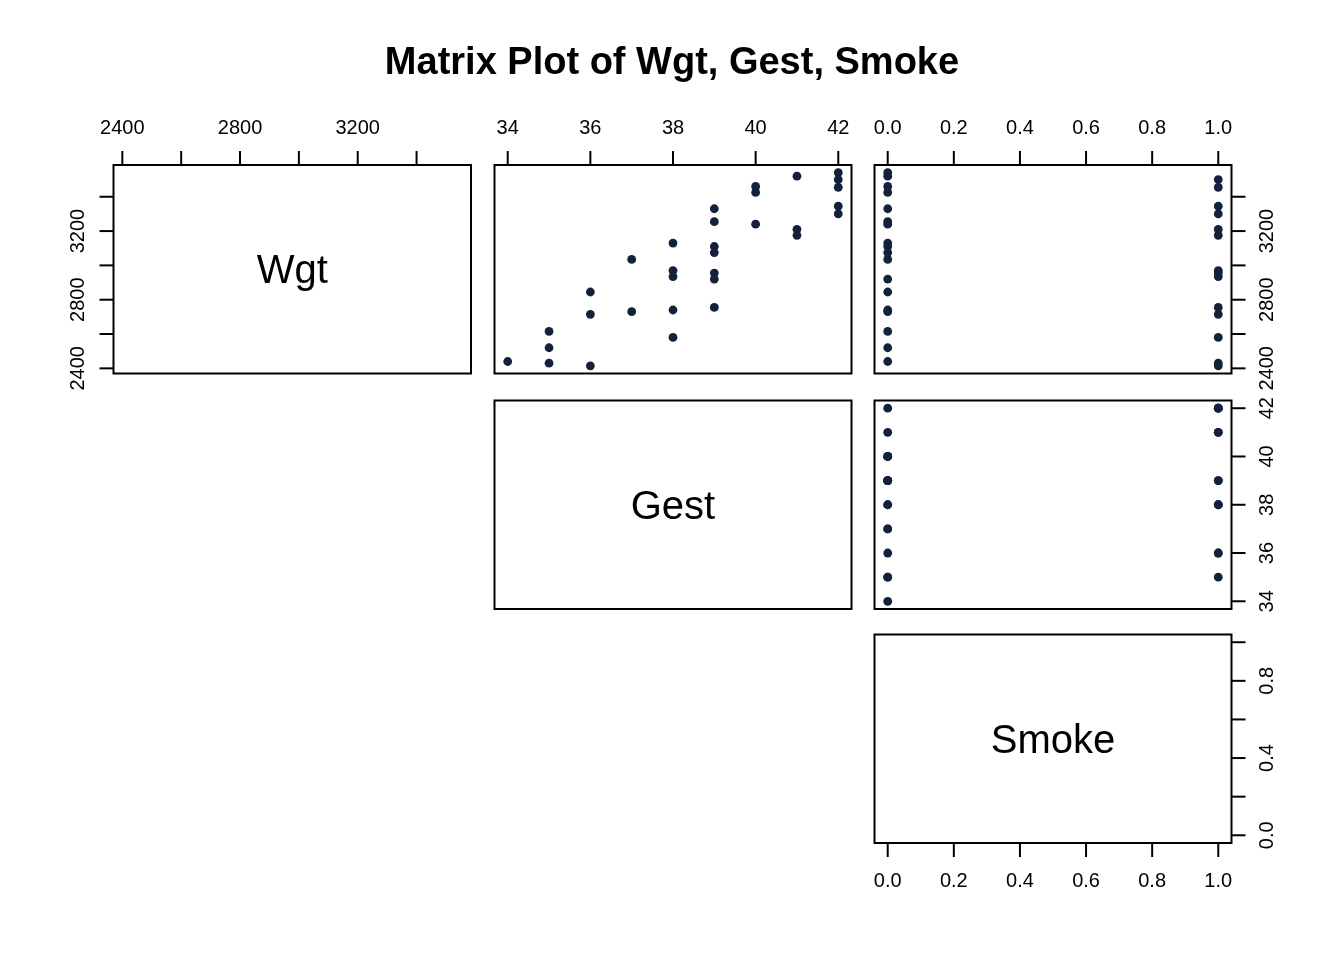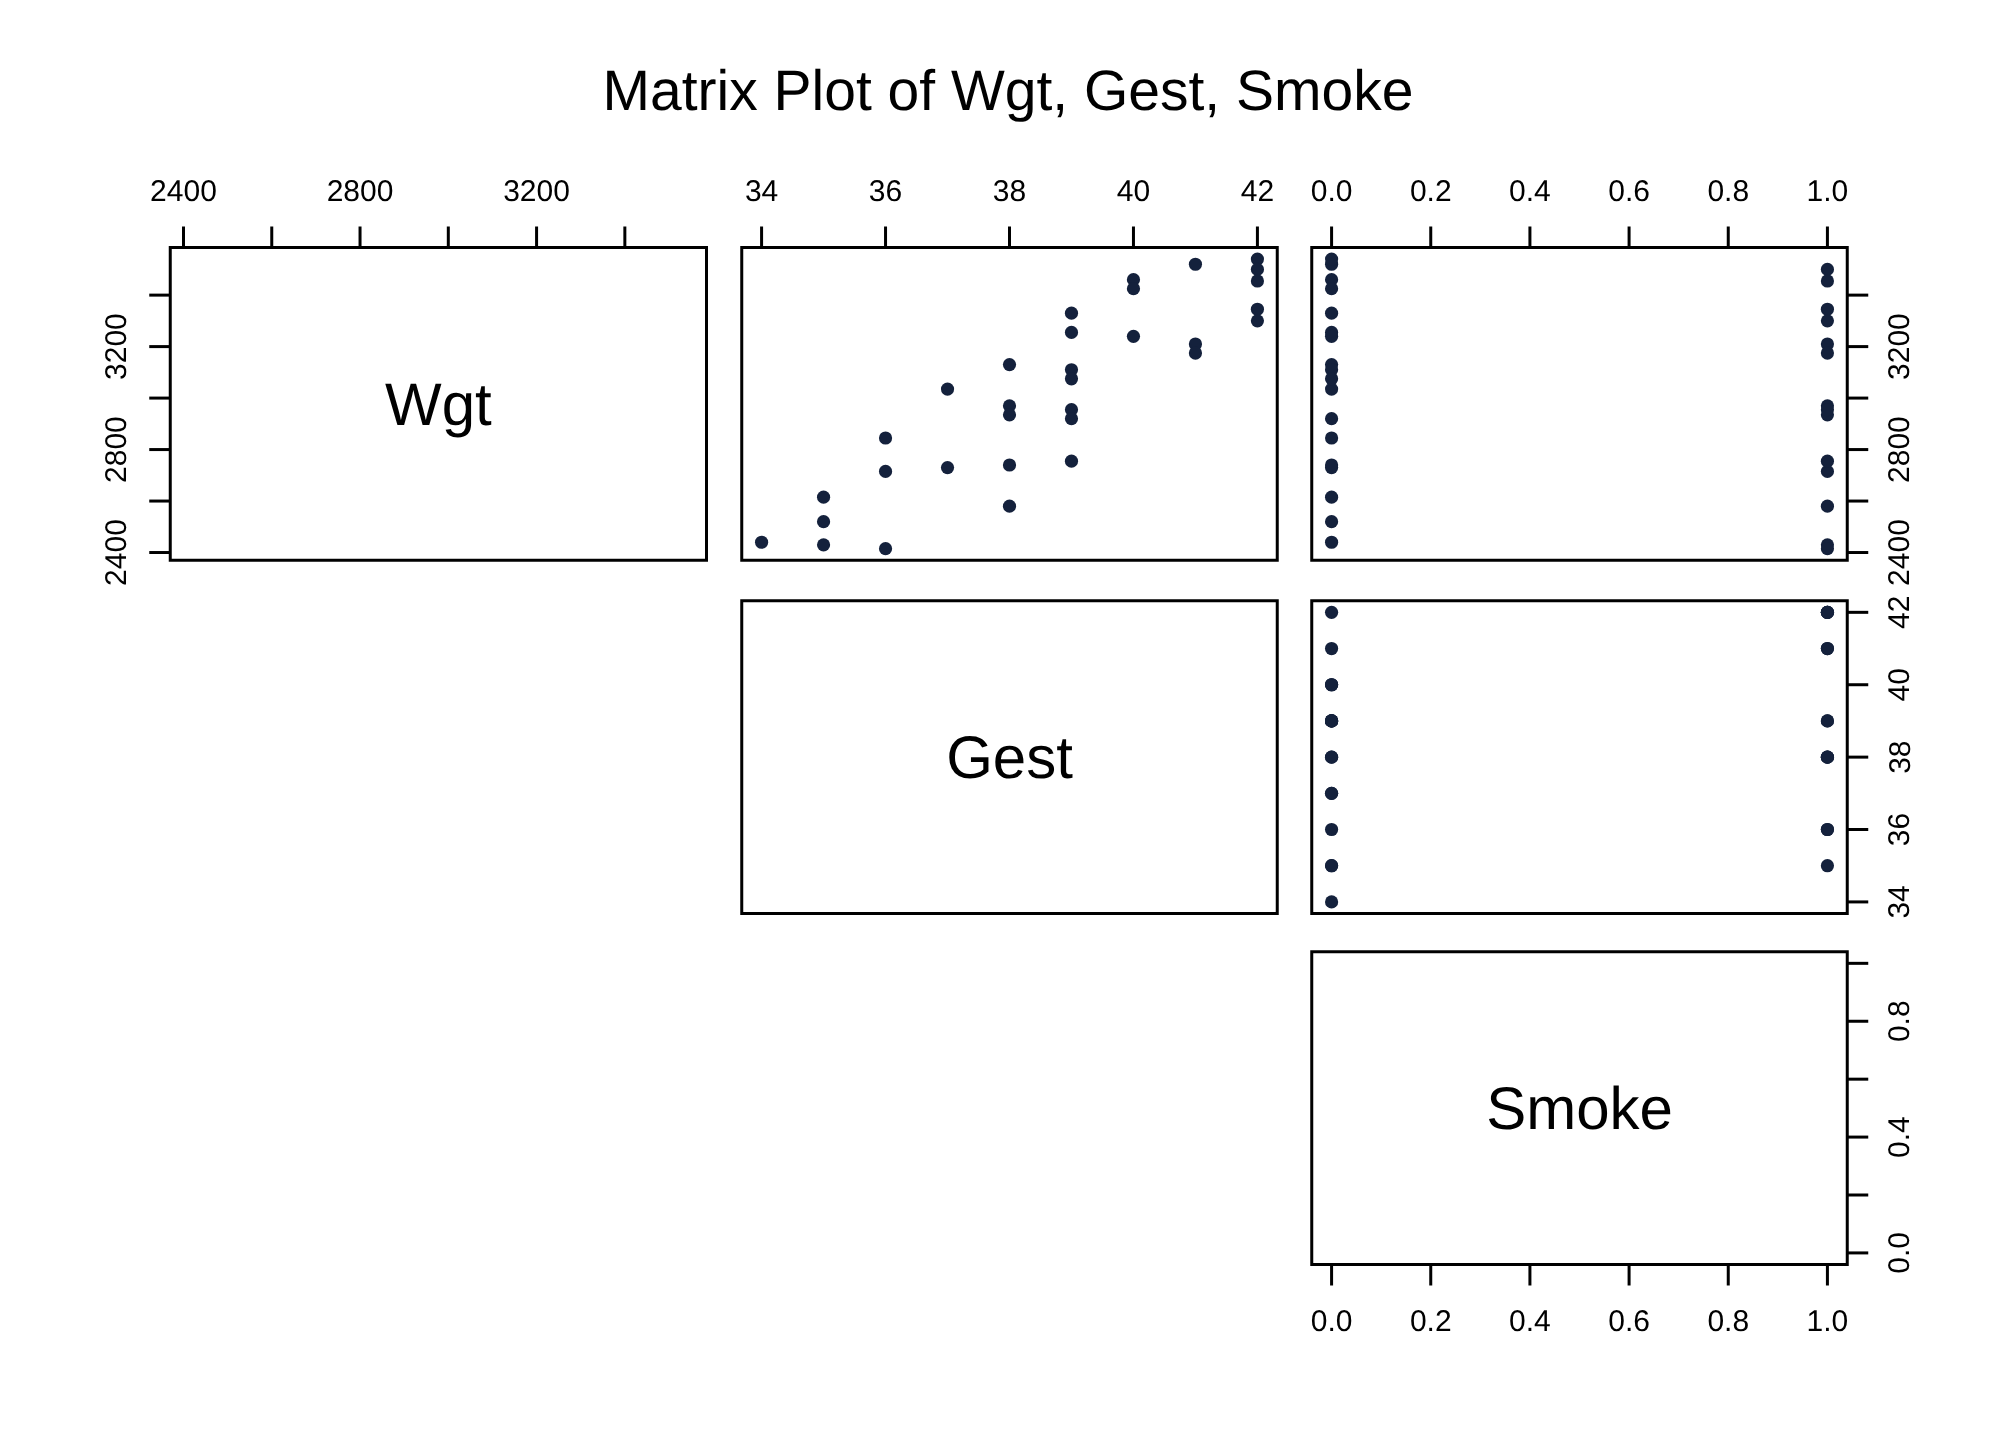--- a/index.html
+++ b/index.html
@@ -15,21 +15,21 @@
     font-family: "Liberation Sans", sans-serif;
     overflow: hidden;
   }
   #chart-title {
     position: absolute;
     top: 40px;
     left: 0;
     width: 1344px;
     text-align: center;
     font-size: 38px;
-    font-weight: normal;
+    font-weight: bold;
     color: #000000;
     letter-spacing: 0px;
   }
   #plot-svg {
     position: absolute;
     top: 0;
     left: 0;
   }
   .tick-label {
     font-family: "Liberation Sans", sans-serif;

